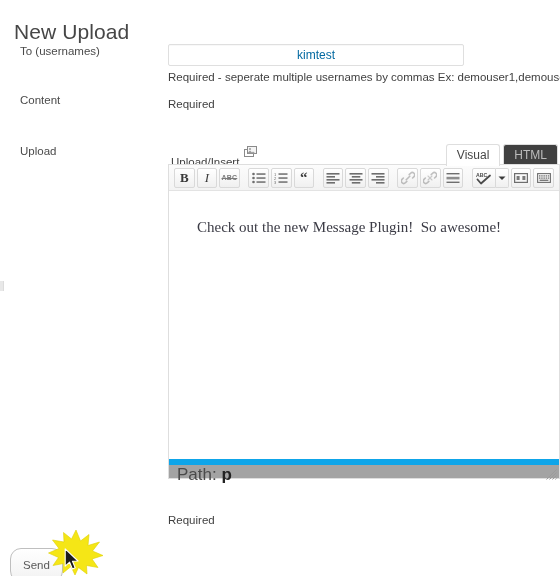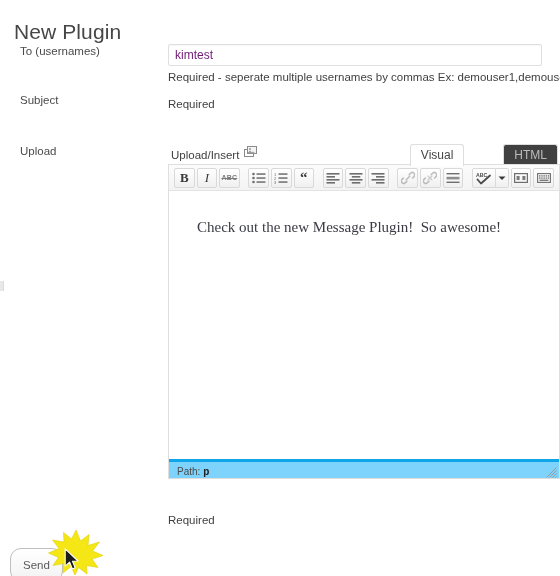--- a/index.html
+++ b/index.html
@@ -40,32 +40,33 @@
     font-size: 11.5px;
     color: #4a4a4a;
     line-height: 14px;
     white-space: nowrap;
   }
   .field-col { position: absolute; left: 168px; top: 0; width: 392px; }
 
   input.text-field {
     display: block;
     box-sizing: border-box;
-    width: 374px;
+    width: 296px;
     height: 22px;
     padding: 2px 6px;
     margin: 0;
     border: 1px solid #dfdfdf;
     border-radius: 2px;
     background: #ffffff;
     font-family: "Liberation Sans", sans-serif;
     font-size: 12px;
-    color: #701a75;
+    color: #0369a1;
     outline: none;
     box-shadow: inset 0 1px 1px rgba(0,0,0,0.03);
+    text-align: center;
   }
   .help-text {
     font-size: 11.5px;
     color: #3f3f3f;
     line-height: 14px;
     margin-top: 4px;
     white-space: nowrap;
   }
 
   
@@ -75,40 +76,39 @@
     top: 144px;
     width: 392px;
   }
   #media-bar {
     position: relative;
     height: 20px;
   }
   #upload-insert {
     position: absolute;
     left: 3px;
-    top: 5px;
+    top: 12px;
     font-size: 11.5px;
     color: #3f3f3f;
     white-space: nowrap;
   }
   #media-icon {
     position: absolute;
     left: 76px;
     top: 2px;
     width: 14px;
     height: 14px;
   }
 
   .ed-tabs {
     position: absolute;
     right: 2px;
     top: 0px;
     display: flex;
     align-items: flex-start;
-    gap: 36px;
   }
   .ed-tab {
     box-sizing: border-box;
     padding: 3px 10px 3px;
     font-size: 12px;
     line-height: 15px;
     border: 1px solid #dedede;
     border-bottom: none;
     border-radius: 3px 3px 0 0;
     margin-left: 3px;
@@ -191,23 +191,23 @@
     font-family: "Liberation Serif", serif;
     font-size: 15px;
     color: #3b3b45;
     line-height: 20px;
     margin: 16px;
     white-space: pre;
   }
   #status-bar {
     position: relative;
     height: 19px;
-    background: #7dd3fc;
-    border-top: 3px solid #0ea5e9;
-    font-size: 10px;
+    background: #a3a3a3;
+    border-top: 6px solid #0ea5e9;
+    font-size: 17px;
     color: #4a4a4a;
     line-height: 19px;
     padding-left: 8px;
     box-sizing: border-box;
   }
   #status-bar b { color: #222222; }
   #resize-grip {
     position: absolute;
     right: 2px;
     bottom: 2px;
@@ -267,32 +267,32 @@
     top: 281px;
     width: 3px;
     height: 10px;
     background: #e8e8e8;
     border-right: 1px solid #dcdcdc;
   }
 </style>
 </head>
 <body>
 
-<h1 id="page-title">New Plugin</h1>
+<h1 id="page-title">New Upload</h1>
 
 <div class="form-row" style="top:44px;">
   <div class="row-label">To (usernames)</div>
   <div class="field-col">
     <input class="text-field" type="text" value="kimtest" style="">
     <div class="help-text">Required - seperate multiple usernames by commas Ex: demouser1,demouser2</div>
   </div>
 </div>
 
 <div class="form-row" style="top:93px;">
-  <div class="row-label">Subject</div>
+  <div class="row-label">Content</div>
   <div class="field-col">
     <div class="help-text">Required</div>
   </div>
 </div>
 
 <div class="form-row" style="top:144px;">
   <div class="row-label">Upload</div>
 </div>
 
 <div id="editor-wrap">

